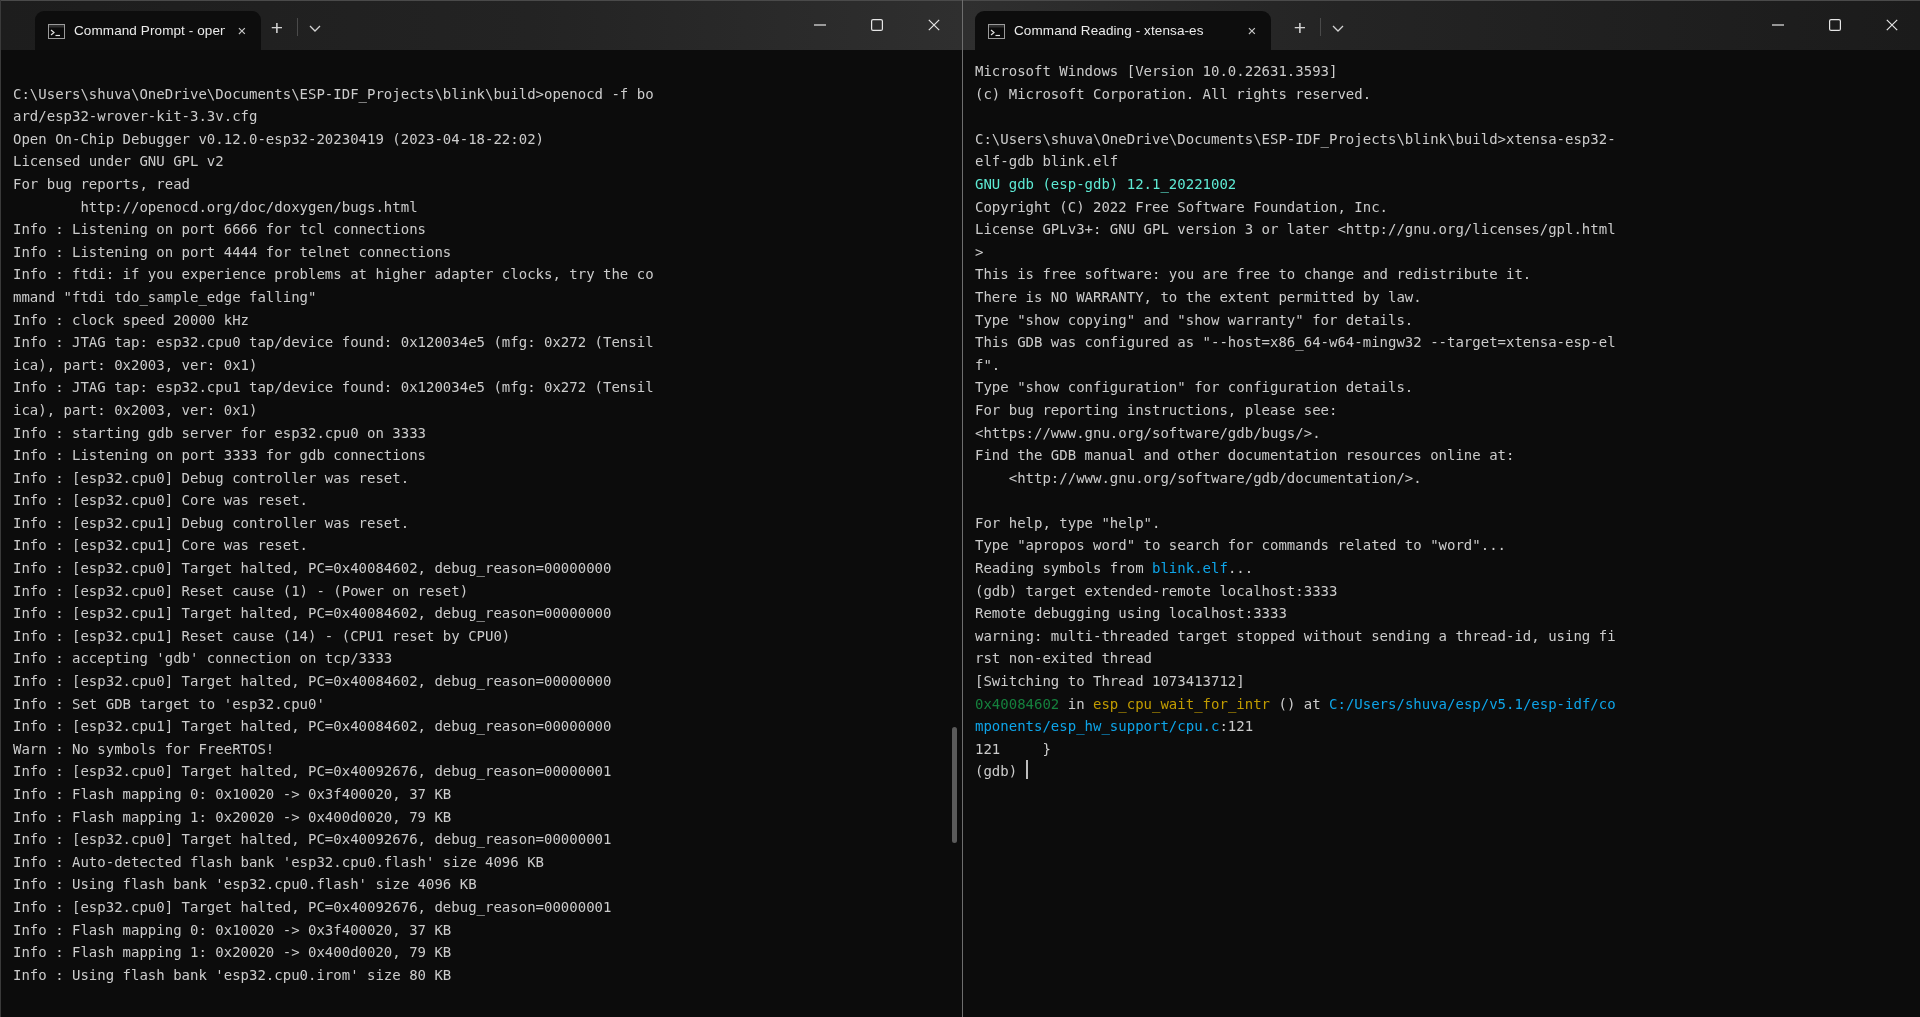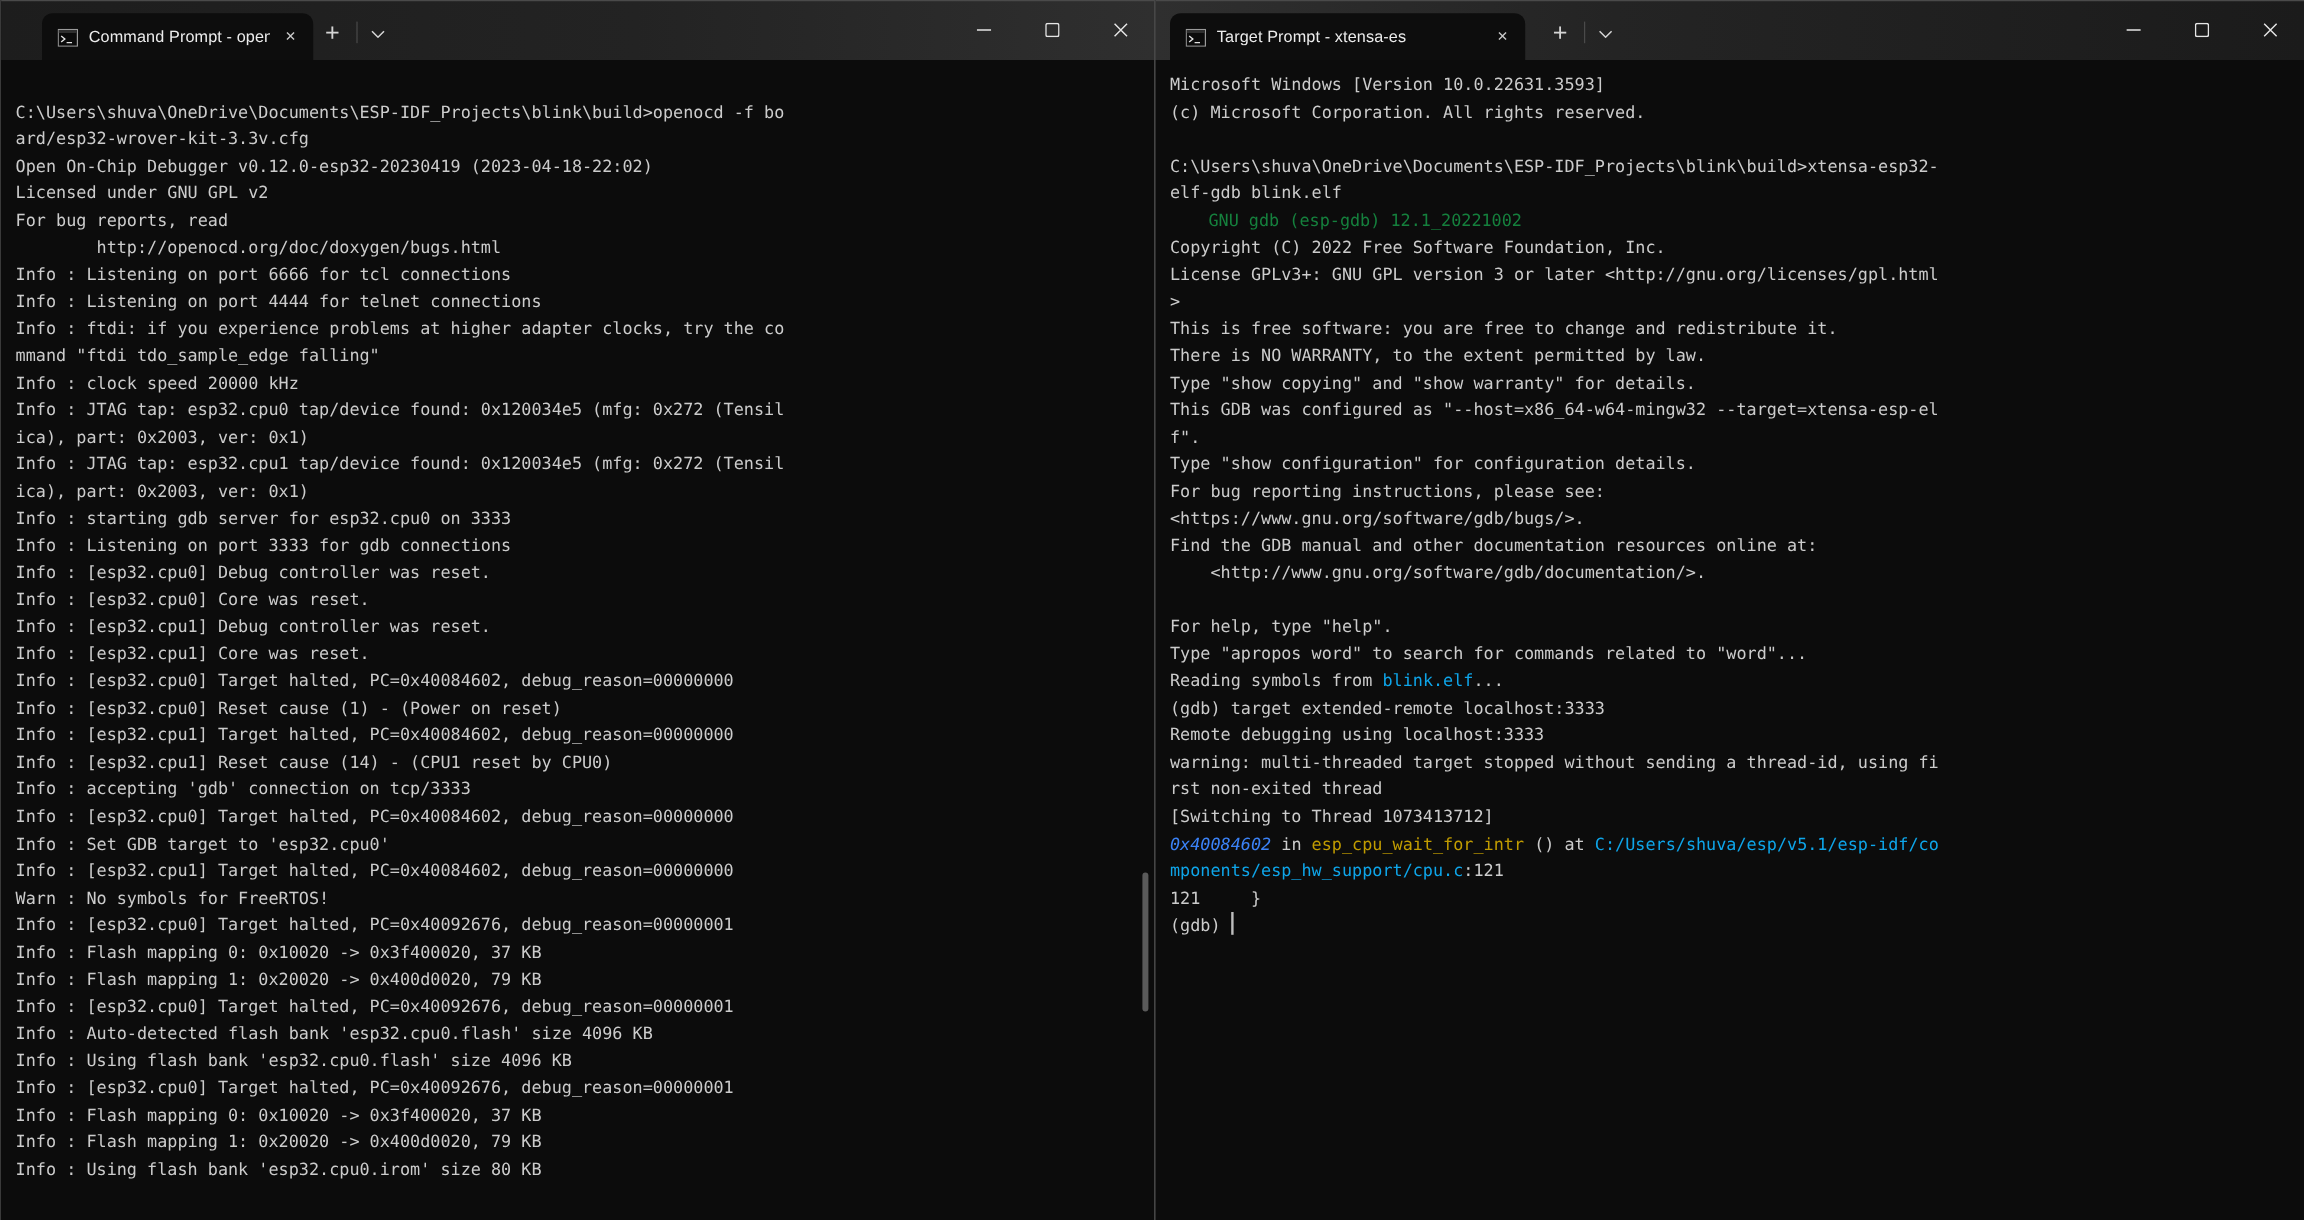--- a/index.html
+++ b/index.html
@@ -29,23 +29,23 @@
   .bar-divider{position:absolute;top:18px;width:1px;height:18px;background:#4a4a4a;}
   .caption{position:absolute;right:0;top:0;height:50px;display:flex;}
   .caption .cbtn{width:57px;height:50px;display:flex;align-items:center;justify-content:center;}
   .caption svg{display:block;}
   .terminal{position:absolute;left:0;right:0;top:50px;bottom:0;background:#0c0c0c;overflow:hidden;}
   .console{margin:0;padding:10px 8px 10px 12px;
            font-family:"DejaVu Sans Mono","Liberation Mono",monospace;
            font-size:14px;line-height:22.6px;color:#cccccc;white-space:pre;}
   .console .line{height:22.6px;}
   .seg-fg{color:#cccccc;}
-  .seg-magenta{color:#15803d;margin-left:32px;}
+  .seg-magenta{color:#5eead4;}
   .seg-green{color:#0ea5e9;}
-  .seg-blue{color:#3b82f6;font-style:italic;}
+  .seg-blue{color:#15803d;}
   .seg-yellow{color:#c19c00;margin-top:16px;}
   .cursor{display:inline-block;width:2px;height:19px;background:#bdbdbd;
           vertical-align:-3px;}
   .scroll-thumb{position:absolute;right:5px;top:677px;width:5px;height:116px;
                 background:#5a5a5a;border-radius:3px;}
 </style>
 </head>
 <body>
 
 <div class="window window--left">
@@ -95,21 +95,21 @@
 
 <div class="window window--right">
   <div class="titlebar titlebar--right">
     <div class="tab tab--right">
       <svg class="cmdicon" width="17" height="15" viewBox="0 0 17 15">
         <rect x="0.5" y="0.5" width="16" height="14" fill="#0b0b0b" stroke="#9a9a9a"></rect>
         <rect x="1" y="1" width="15" height="2.5" fill="#2e2e2e"></rect>
         <path d="M3 6 L6 8.5 L3 11" stroke="#e0e0e0" stroke-width="1.2" fill="none"></path>
         <line x1="7.5" y1="11.5" x2="12" y2="11.5" stroke="#e0e0e0" stroke-width="1.2"></line>
       </svg>
-      <span class="tab-title">Target Prompt - xtensa-es</span>
+      <span class="tab-title">Command Reading - xtensa-es</span>
       <span class="tab-close">×</span>
     </div>
     <div class="bar-btn newtab" style="left:320px;">
       <span>+</span>
     </div>
     <div class="bar-divider" style="left:357px;"></div>
     <div class="bar-btn" style="left:358px;">
       <svg width="12" height="7" viewBox="0 0 12 7">
         <path d="M1 1 L6 6 L11 1" stroke="#d4d4d4" stroke-width="1.3" fill="none"></path>
       </svg>

